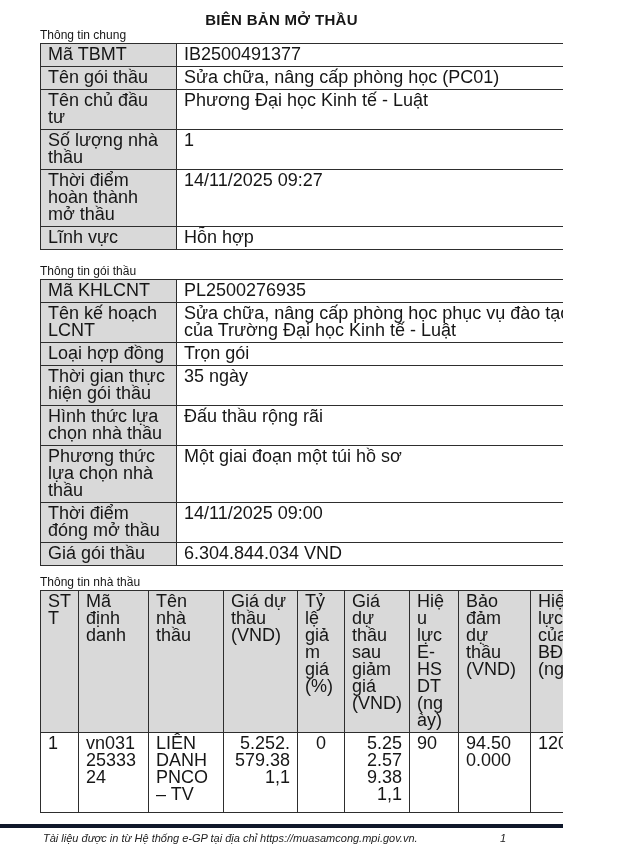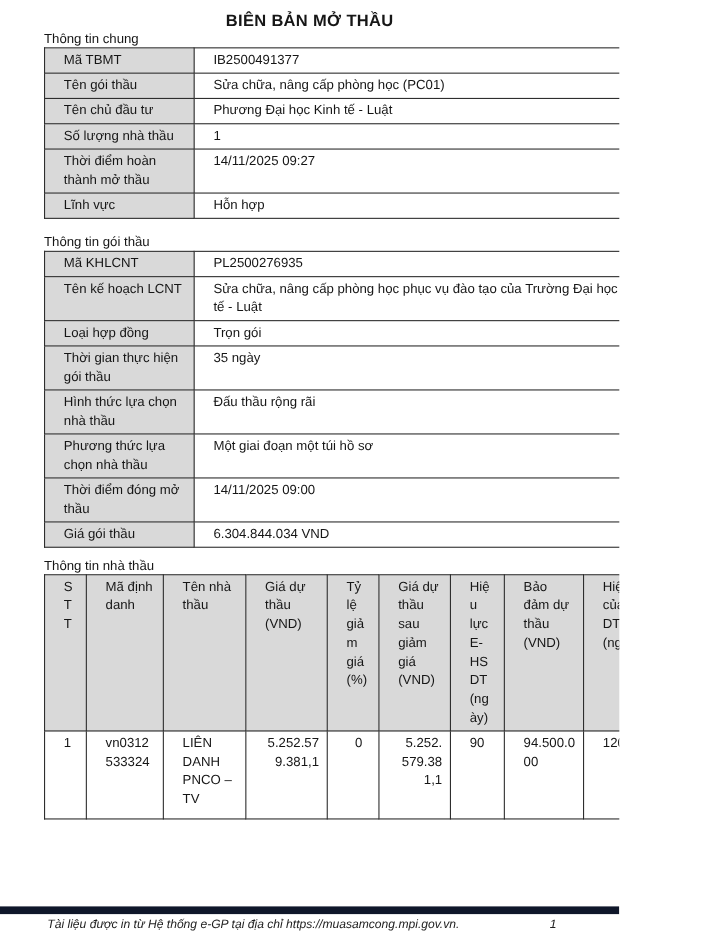--- a/index.html
+++ b/index.html
@@ -33,45 +33,45 @@
   .h1 { }
   .h2 { margin-top: 14px; }
   .h3 { margin-top: 9px; }
   table {
     width: 561px;
     border-collapse: collapse;
     table-layout: fixed;
   }
   td, th {
     border: 1px solid #2e2e2e;
-    padding: 2px 7px 3px 17px;
+    padding: 2px 7px 3px 7px;
     vertical-align: top;
     line-height: 17px;
-    font-size: 12px;
+    font-size: 18px;
     font-weight: normal;
     text-align: left;
     overflow-wrap: break-word;
   }
   .kv-table .lbl {
     background: #d9d9d9;
     width: 136px;
   }
   .bidders-table th {
     background: #d9d9d9;
   }
   .bidders-table tbody tr { height: 80px; }
   .brk { word-break: break-all; }
   .num-r { text-align: right; word-break: break-all; }
   .ctr { text-align: center; }
   .footer {
     position: absolute;
     left: 0;
     right: 0;
     top: 824px;
-    border-top: 7px solid #0f172a;
+    border-top: 4px solid #0f172a;
   }
   .footer-inner {
     display: flex;
     justify-content: space-between;
     padding: 4px 57px 0 43px;
     font-style: italic;
     font-size: 11px;
     color: #222222;
   }
 </style>

